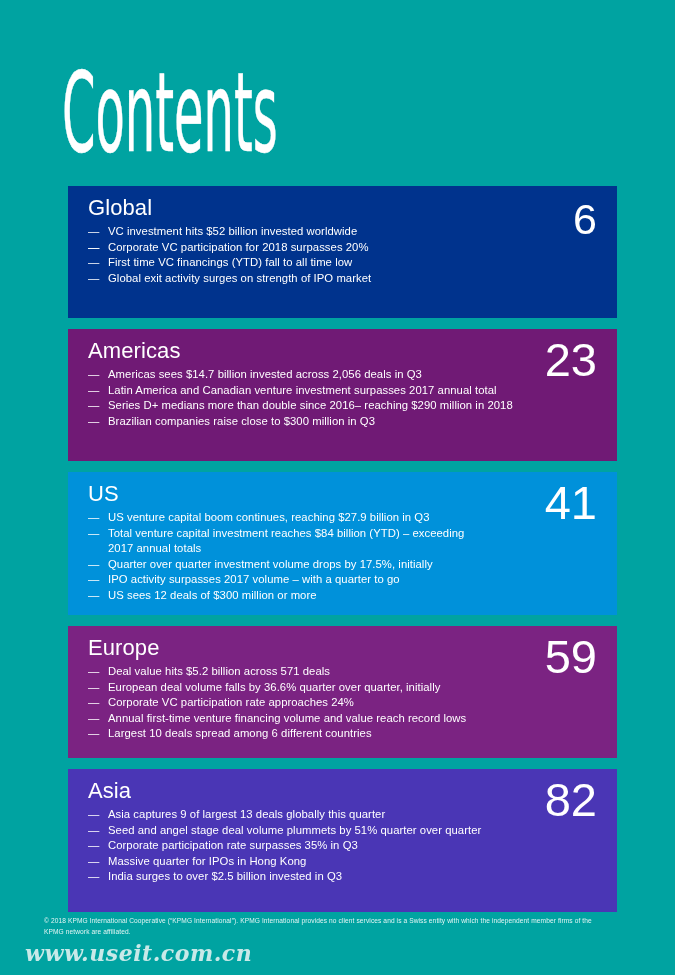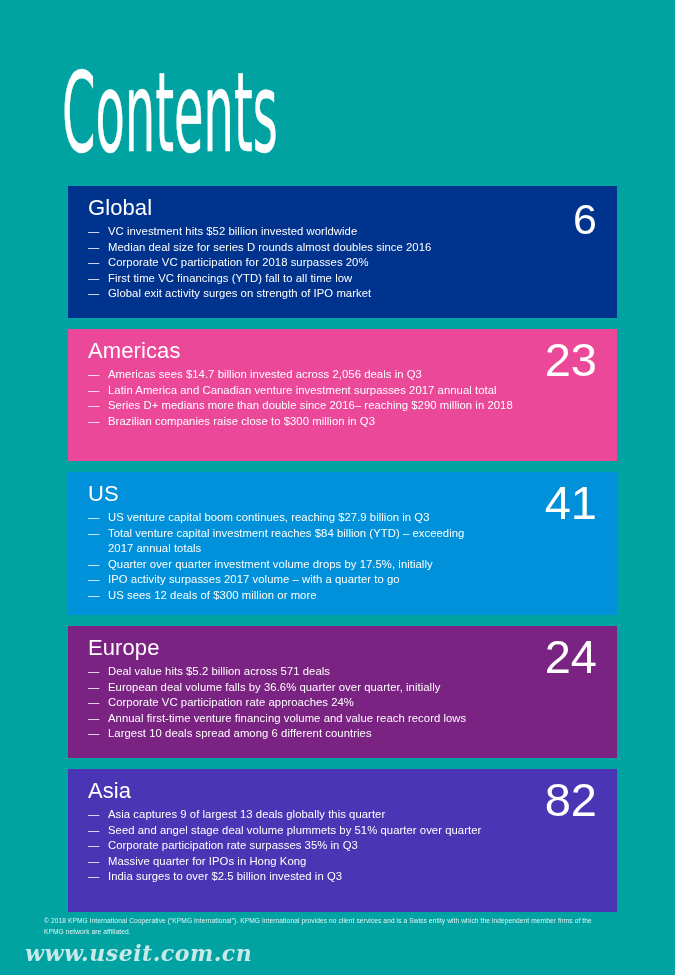--- a/index.html
+++ b/index.html
@@ -50,21 +50,21 @@
   .section {
     position: relative;
     width: 549px;
     box-sizing: border-box;
     color: #ffffff;
     padding: 9px 16px 12px 20px;
     margin-bottom: 11px;
   }
 
   .sec-global   { background: #00338d; min-height: 132px; }
-  .sec-americas { background: #ec4899; min-height: 132px; }
+  .sec-americas { background: #701a75; min-height: 132px; }
   .sec-us       { background: #0091da; min-height: 135px; }
   .sec-europe   { background: #7b2382; min-height: 132px; }
   .sec-asia     { background: #4a36b5; min-height: 143px; margin-bottom: 0; }
 
   .sec-heading {
     font-size: 22px;
     line-height: 26px;
     font-weight: 400;
     color: #ffffff;
     margin: 0 0 3px 0;
@@ -139,21 +139,21 @@
 
   <div class="page-title">Contents</div>
 
   <div class="sections">
 
     <div class="section sec-global">
       <div class="sec-heading">Global</div>
       <div class="page-num">6</div>
       <ul class="bullets">
         <li class="bullet"><span class="dash">—</span><span>VC investment hits $52 billion invested worldwide</span></li>
-        <li class="bullet"><span class="dash">—</span><span>Median deal size for series D rounds almost doubles since 2016</span></li>
+        <li class="bullet"><span class="dash">—</span></li>
         <li class="bullet"><span class="dash">—</span><span>Corporate VC participation for 2018 surpasses 20%</span></li>
         <li class="bullet"><span class="dash">—</span><span>First time VC financings (YTD) fall to all time low</span></li>
         <li class="bullet"><span class="dash">—</span><span>Global exit activity surges on strength of IPO market</span></li>
       </ul>
     </div>
 
     <div class="section sec-americas">
       <div class="sec-heading">Americas</div>
       <div class="page-num">23</div>
       <ul class="bullets">
@@ -171,21 +171,21 @@
         <li class="bullet"><span class="dash">—</span><span>US venture capital boom continues, reaching $27.9 billion in Q3</span></li>
         <li class="bullet" style="padding-right:120px"><span class="dash">—</span><span>Total venture capital investment reaches $84 billion (YTD) – exceeding 2017 annual totals</span></li>
         <li class="bullet"><span class="dash">—</span><span>Quarter over quarter investment volume drops by 17.5%, initially</span></li>
         <li class="bullet"><span class="dash">—</span><span>IPO activity surpasses 2017 volume – with a quarter to go</span></li>
         <li class="bullet"><span class="dash">—</span><span>US sees 12 deals of $300 million or more</span></li>
       </ul>
     </div>
 
     <div class="section sec-europe">
       <div class="sec-heading">Europe</div>
-      <div class="page-num">24</div>
+      <div class="page-num">59</div>
       <ul class="bullets">
         <li class="bullet"><span class="dash">—</span><span>Deal value hits $5.2 billion across 571 deals</span></li>
         <li class="bullet"><span class="dash">—</span><span>European deal volume falls by 36.6% quarter over quarter, initially</span></li>
         <li class="bullet"><span class="dash">—</span><span>Corporate VC participation rate approaches 24%</span></li>
         <li class="bullet"><span class="dash">—</span><span>Annual first-time venture financing volume and value reach record lows</span></li>
         <li class="bullet"><span class="dash">—</span><span>Largest 10 deals spread among 6 different countries</span></li>
       </ul>
     </div>
 
     <div class="section sec-asia">

